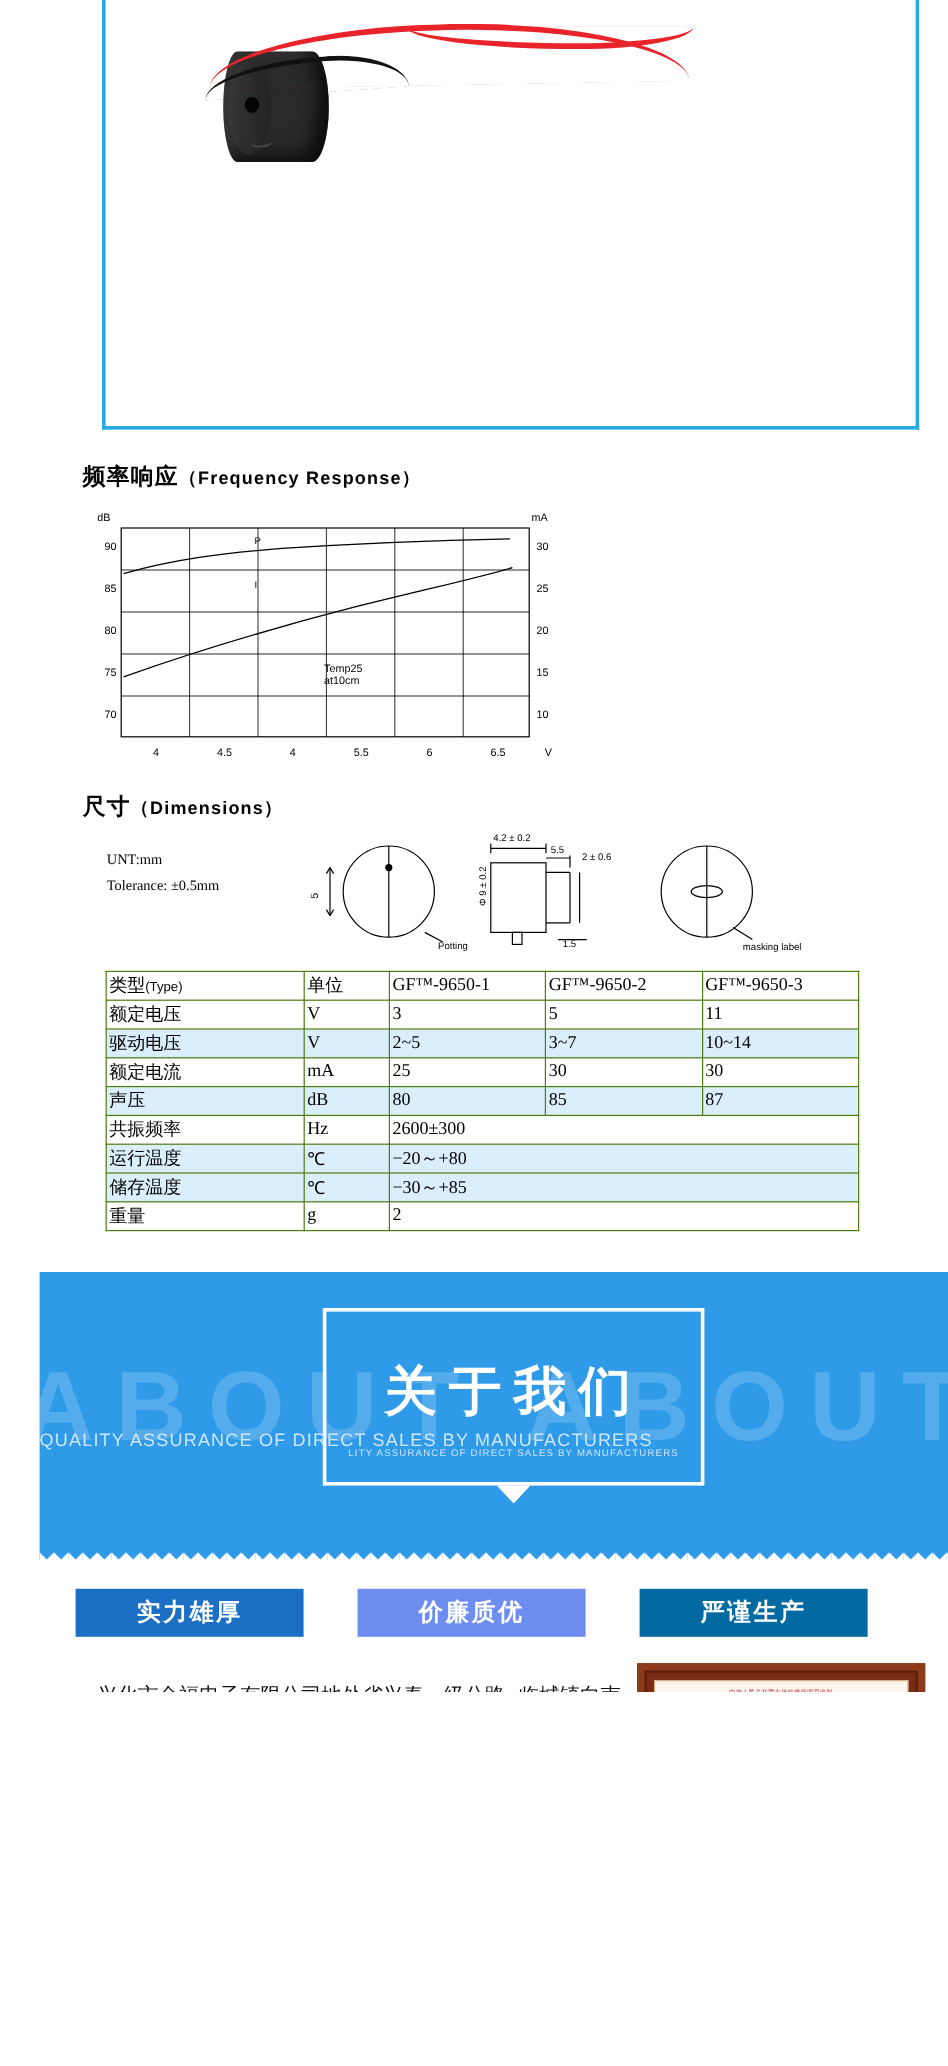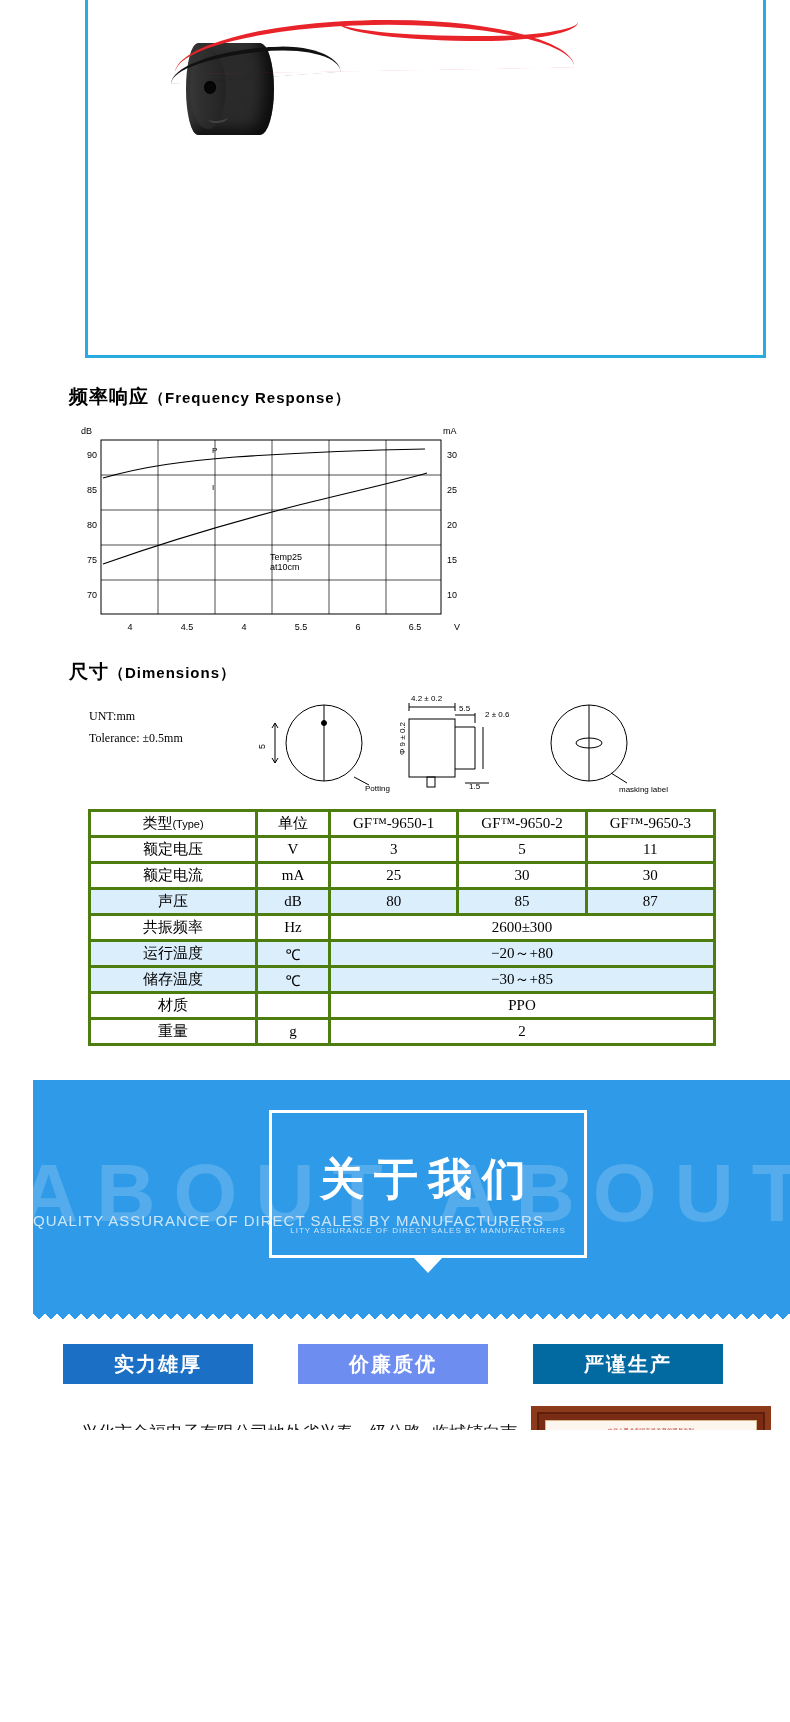--- a/index.html
+++ b/index.html
@@ -87,22 +87,22 @@
   .dims svg{position:absolute;left:190px;top:0;}
 
   
   table.spec{
     border-collapse:collapse;
     margin:6px 0 0 55px;
     width:628px;
     font-family:"Liberation Serif",serif;
   }
   table.spec td{
-    border:3px solid #4d7c0f;
-    text-align:center;
+    border:1px solid #4d7c0f;
+    text-align:left;
     height:23px;
     font-size:15px;
     padding:0 2px;
   }
   table.spec tr.alt td{background:#dbeefb;}
   table.spec td.c1{width:160px;font-family:"Liberation Sans",sans-serif;font-size:15px;}
   table.spec td.c2{width:66px;}
   .typ{font-size:11px;}
 
   
@@ -320,20 +320,27 @@
         <td>GF™-9650-2</td>
         <td>GF™-9650-3</td>
       </tr>
       <tr>
         <td class="c1">额定电压</td>
         <td class="c2">V</td>
         <td>3</td>
         <td>5</td>
         <td>11</td>
       </tr>
+      <tr class="alt">
+        <td class="c1">驱动电压</td>
+        <td class="c2">V</td>
+        <td>2~5</td>
+        <td>3~7</td>
+        <td>10~14</td>
+      </tr>
       <tr>
         <td class="c1">额定电流</td>
         <td class="c2">mA</td>
         <td>25</td>
         <td>30</td>
         <td>30</td>
       </tr>
       <tr class="alt">
         <td class="c1">声压</td>
         <td class="c2">dB</td>
@@ -348,25 +355,20 @@
       </tr>
       <tr class="alt">
         <td class="c1">运行温度</td>
         <td class="c2">℃</td>
         <td colspan="3">−20～+80</td>
       </tr>
       <tr class="alt">
         <td class="c1">储存温度</td>
         <td class="c2">℃</td>
         <td colspan="3">−30～+85</td>
-      </tr>
-      <tr>
-        <td class="c1">材质</td>
-        <td class="c2"></td>
-        <td colspan="3">PPO</td>
       </tr>
       <tr>
         <td class="c1">重量</td>
         <td class="c2">g</td>
         <td colspan="3">2</td>
       </tr>
     </tbody>
   </table>
 
   <div style="height:34px"></div>

